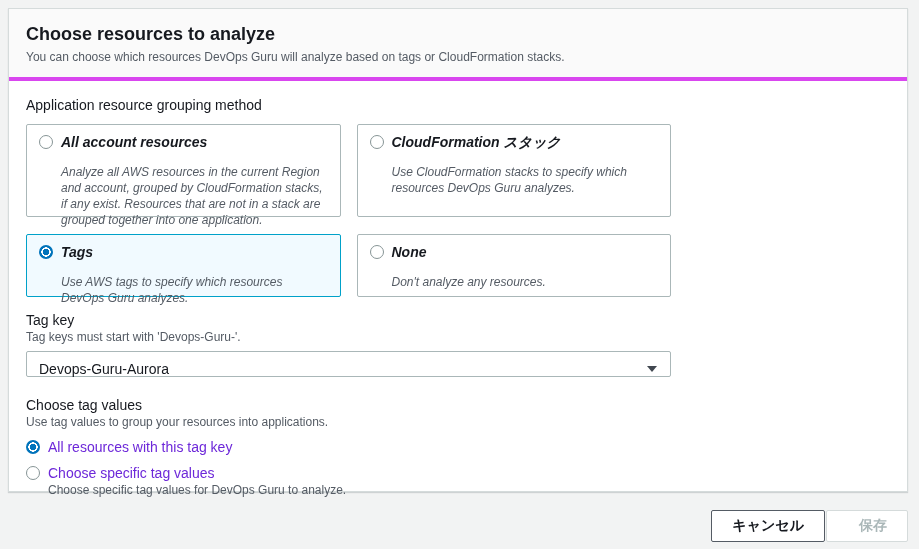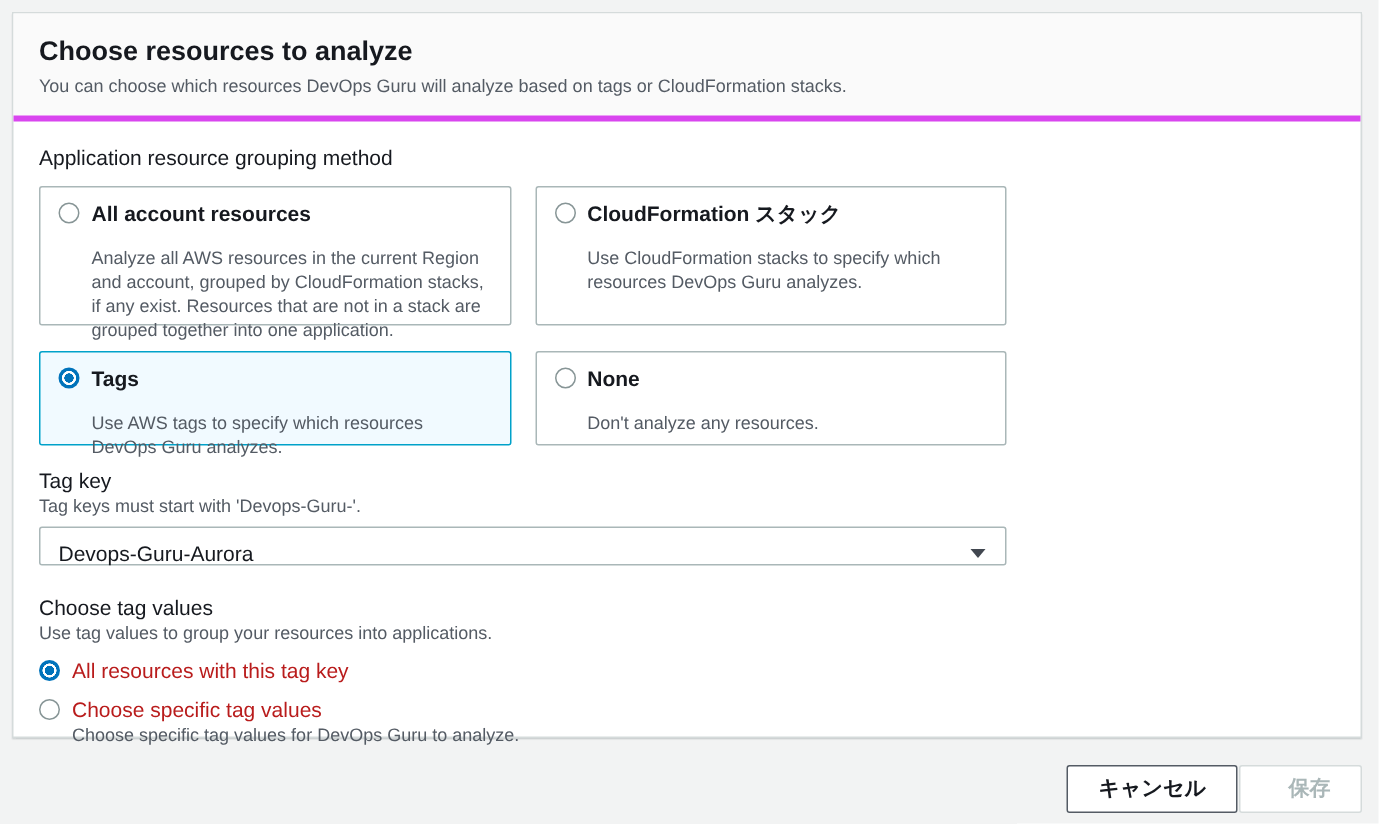--- a/index.html
+++ b/index.html
@@ -39,20 +39,21 @@
   .section-label { font-size: 14px; color: #16191f; }
   .section-desc { font-size: 12px; color: #545b64; margin-top: 2px; }
 
   .tiles {
     margin-top: 11px;
     width: 645px;
     display: grid;
     grid-template-columns: 1fr 1fr;
     grid-template-rows: 93px 63px;
     gap: 17px 16px;
+    font-style: italic;
   }
   .tile {
     border: 1px solid #aab7b8;
     background: #ffffff;
     border-radius: 2px;
     padding: 9px 12px;
     cursor: pointer;
     display: flex;
     gap: 8px;
     align-items: flex-start;
@@ -100,21 +101,21 @@
   .caret {
     width: 0; height: 0;
     border-left: 5px solid transparent;
     border-right: 5px solid transparent;
     border-top: 6px solid #414750;
   }
 
   .tagvalues { margin-top: 20px; }
   .radio-option { margin-top: 10px; }
   .radio-row { display: flex; align-items: flex-start; gap: 8px; cursor: pointer; }
-  .radio-label { font-size: 14px; color: #b91c1c; line-height: 16px; }
+  .radio-label { font-size: 14px; color: #6d28d9; line-height: 16px; }
   .radio-desc { font-size: 12px; color: #545b64; margin: 2px 0 0 22px; line-height: 15px; }
 
   .footer {
     position: absolute;
     top: 510px;
     right: 11px;
     display: flex;
     gap: 1px;
   }
   .btn {

